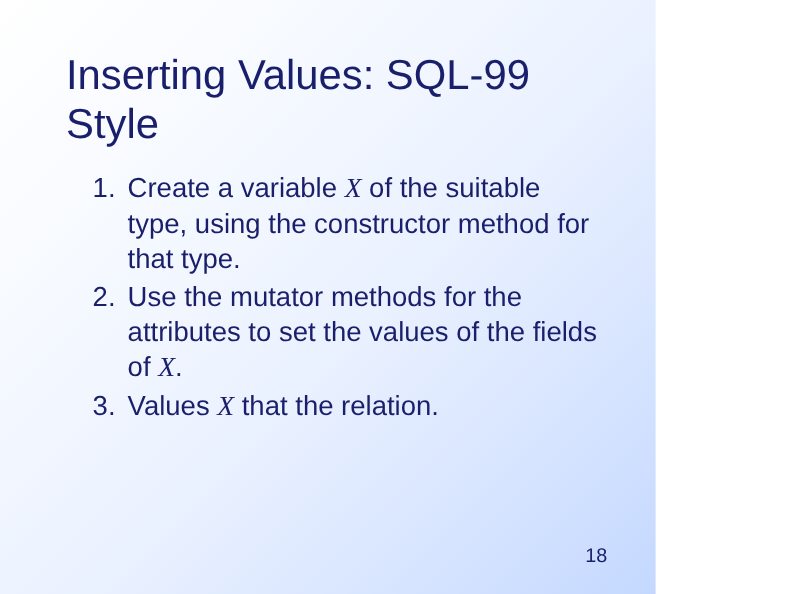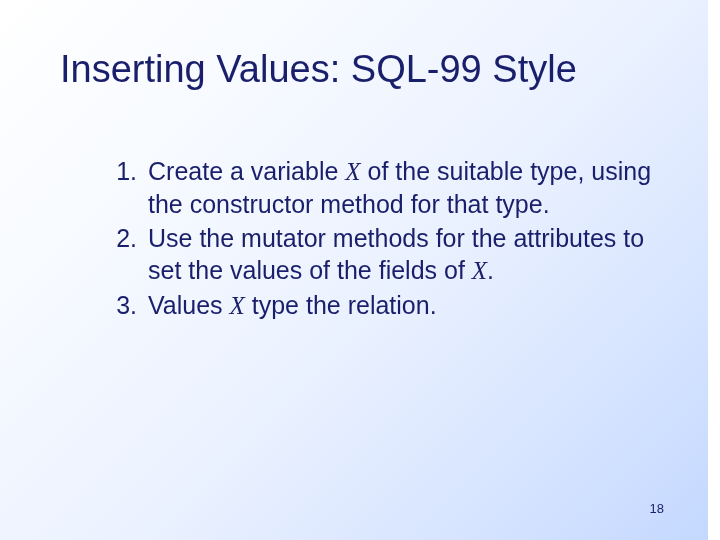--- a/index.html
+++ b/index.html
@@ -3,21 +3,21 @@
 <meta charset="utf-8">
 <style>
   html, body {
     margin: 0;
     padding: 0;
     width: 720px;
     height: 540px;
     overflow: hidden;
   }
   .slide {
-    width: 708px;
+    width: 596px;
     height: 540px;
     background: linear-gradient(135deg, #ffffff 0%, #f7faff 25%, #eaf1ff 55%, #d6e4ff 80%, #c4d8ff 100%);
     position: relative;
     font-family: Verdana, Geneva, sans-serif;
     color: #1a1f6b;
     box-sizing: border-box;
   }
   .title {
     position: absolute;
     top: 48px;
@@ -35,46 +35,45 @@
     font-size: 25px;
     line-height: 1.28;
   }
   .body ol {
     margin: 0;
     padding-left: 52px;
   }
   .body li {
     margin-bottom: 2px;
     padding-left: 4px;
-    margin-left: 32px;
   }
   .ital {
     font-style: italic;
     font-family: Georgia, 'Times New Roman', serif;
   }
   .pagenum {
     position: absolute;
     right: 44px;
     bottom: 24px;
-    font-size: 13px;
+    font-size: 18px;
     color: #1a1f6b;
   }
 </style>
 </head>
 <body>
 
 <div class="slide">
   <div class="title">Inserting Values: SQL-99 Style</div>
   <div class="body">
     <ol>
       <li>
         <span>Create a variable </span><span class="ital">X</span><span>  of the suitable type, using the constructor method for that type.</span>
       </li>
       <li>
         <span>Use the mutator methods for the attributes to set the values of the fields of </span><span class="ital">X</span><span>.</span>
       </li>
       <li>
-        <span>Values </span><span class="ital">X</span><span>  type the relation.</span>
+        <span>Values </span><span class="ital">X</span><span>  that the relation.</span>
       </li>
     </ol>
   </div>
   <div class="pagenum">18</div>
 </div>
 
 </body></html>

